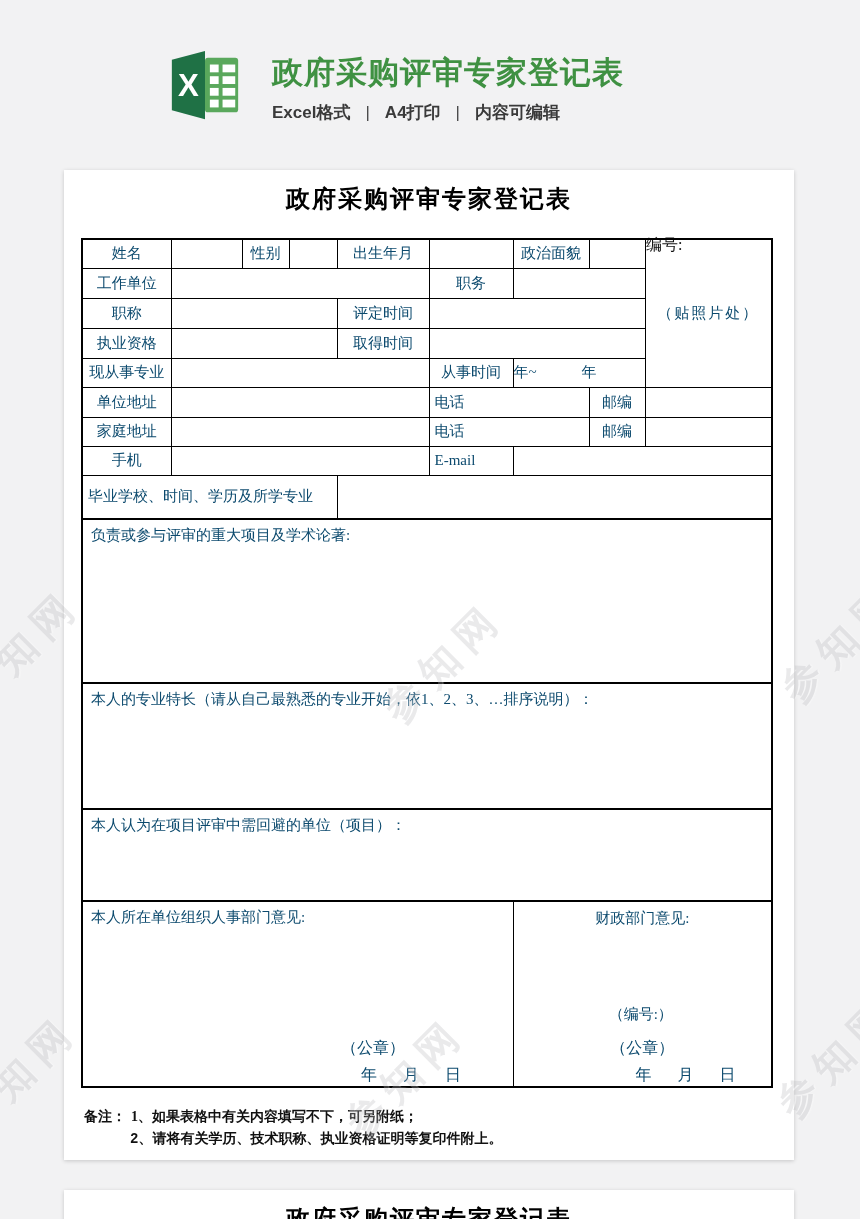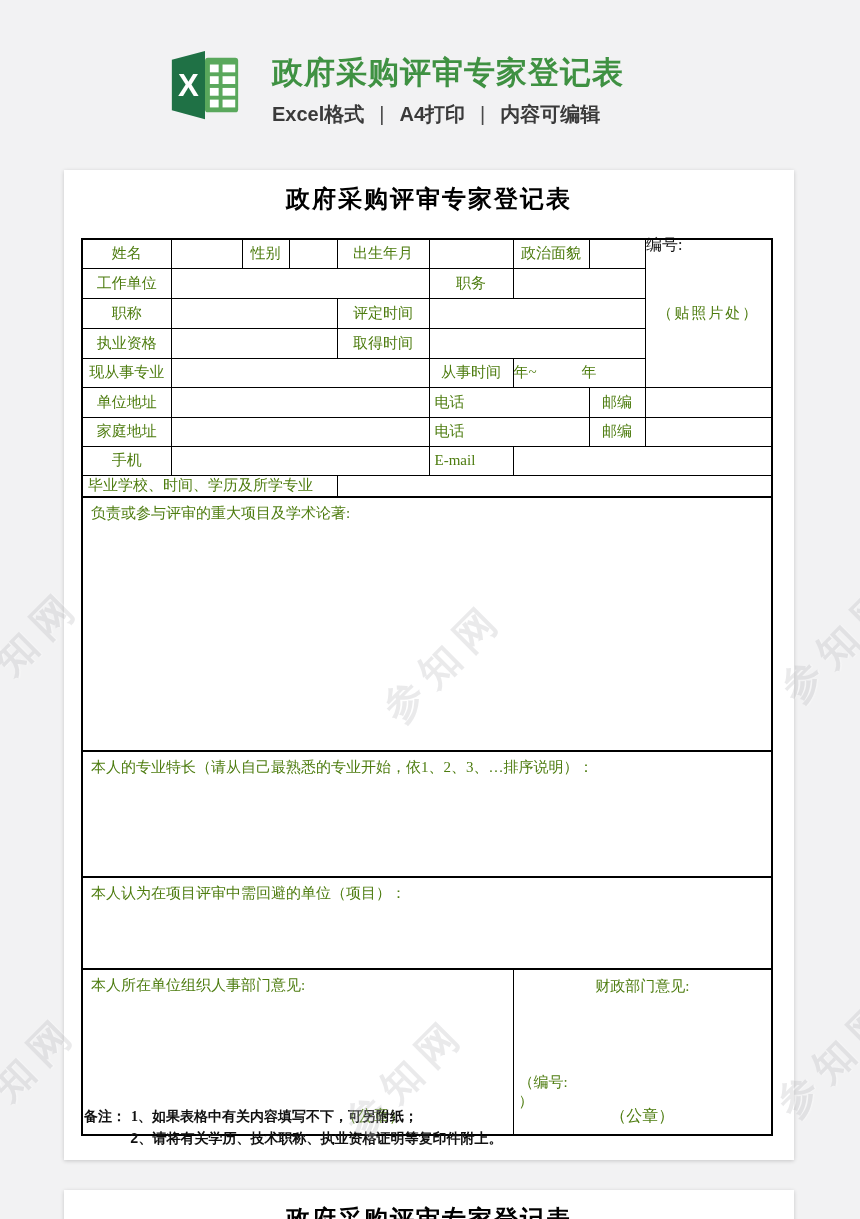--- a/index.html
+++ b/index.html
@@ -13,54 +13,54 @@
   
   .excel-icon { position:absolute; left:166px; top:46px; width:78px; height:78px; }
   .header-title {
     position:absolute; left:272px; top:52px;
     font-family:"Liberation Sans","DejaVu Sans",sans-serif;
     font-size:31px; font-weight:bold; color:#3f9142; letter-spacing:1px;
   }
   .header-features {
     position:absolute; left:272px; top:101px;
     font-family:"Liberation Sans","DejaVu Sans",sans-serif;
-    font-size:20px; font-weight:bold; color:#3a3a3a;
+    font-size:17px; font-weight:bold; color:#3a3a3a;
     display:flex; align-items:center; gap:15px;
   }
   .header-features .sep { font-weight:400; color:#4a4a4a; }
 
   
   .card { position:absolute; left:64px; width:730px; background:#fff;
           box-shadow:0 1px 4px rgba(0,0,0,0.18); }
   .card1 { top:170px; height:990px; }
   .card2 { top:1190px; height:60px; }
   .form-title { text-align:center; padding-top:13px; font-size:24px;
                 font-weight:bold; letter-spacing:2px; color:#000; }
   .serial-top { position:absolute; left:582px; top:41px; font-size:16px;margin-top:24px; }
 
   
   .form-table {
     position:absolute; left:17px; top:68px; width:690px;
     border-collapse:collapse; table-layout:fixed;
     border:2px solid #000;
   }
-  .form-table td { border:1px solid #000; font-size:15px; padding:0; overflow:hidden; color:#4d7c0f;font-family:Liberation Serif, serif; }
+  .form-table td { border:1px solid #000; font-size:15px; padding:0; overflow:hidden; color:#0c4a6e;font-family:Liberation Serif, serif; }
   .lbl { text-align:center; }
   .lbl-left { text-align:left; padding-left:5px !important; }
   .sec { vertical-align:top; text-align:left; padding:6px 8px !important; }
   .thick td { border-top-width:2px; }
   .photo-cell { text-align:center; font-size:16px; letter-spacing:2px; }
   .years { }
   .op-cell { vertical-align:top; position:relative; }
   .op-label-left { padding:6px 8px; font-size:15px; }
   .op-label-center { padding-top:7px; text-align:center; font-size:15px; }
   .seal-line-l { position:absolute; left:258px; top:136px; font-size:16px; }
   .date-line-l { position:absolute; left:278px; top:163px; font-size:16px; letter-spacing:5px; }
   .serial-line-r { position:absolute; left:5px; right:8px; top:103px; display:flex;
-                   justify-content:center; font-size:15px;flex-direction:column; }
+                   justify-content:center; font-size:15px; }
   .seal-line-r { position:absolute; left:0; right:0; top:136px; text-align:center; font-size:16px; }
   .date-line-r { position:absolute; left:122px; top:163px; font-size:16px; letter-spacing:5px; }
 
   
   .notes { position:absolute; left:20px; top:936px; font-size:14px; font-weight:bold; line-height:1.6; }
   .notes .row1 { display:flex; gap:5px; }
   .notes .row2 { padding-left:46px;font-family:Liberation Mono, monospace; }
 
   
   .wm {
@@ -172,34 +172,34 @@
         <td colspan="2" class="lbl-left">电话</td>
         <td class="lbl">邮编</td>
         <td></td>
       </tr>
       <tr style="height:29px">
         <td class="lbl">手机</td>
         <td colspan="4"></td>
         <td class="lbl-left">E-mail</td>
         <td colspan="3"></td>
       </tr>
-      <tr style="height:22px">
+      <tr style="height:44px">
         <td colspan="4" class="lbl-left">毕业学校、时间、学历及所学专业</td>
         <td colspan="5"></td>
       </tr>
-      <tr style="height:254px" class="thick">
+      <tr style="height:164px" class="thick">
         <td colspan="9" class="sec">负责或参与评审的重大项目及学术论著:</td>
       </tr>
       <tr style="height:126px" class="thick">
         <td colspan="9" class="sec">本人的专业特长（请从自己最熟悉的专业开始，依1、2、3、…排序说明）：</td>
       </tr>
       <tr style="height:92px" class="thick">
         <td colspan="9" class="sec">本人认为在项目评审中需回避的单位（项目）：</td>
       </tr>
-      <tr style="height:166px" class="thick">
+      <tr style="height:186px" class="thick">
         <td colspan="6" class="op-cell">
           <div class="op-label-left">本人所在单位组织人事部门意见:</div>
           <div class="seal-line-l">（公章）</div>
           <div class="date-line-l">年　月　日</div>
         </td>
         <td colspan="3" class="op-cell">
           <div class="op-label-center">财政部门意见:</div>
           <div class="serial-line-r">
             <span>（编号:</span>
             <span>）</span>

